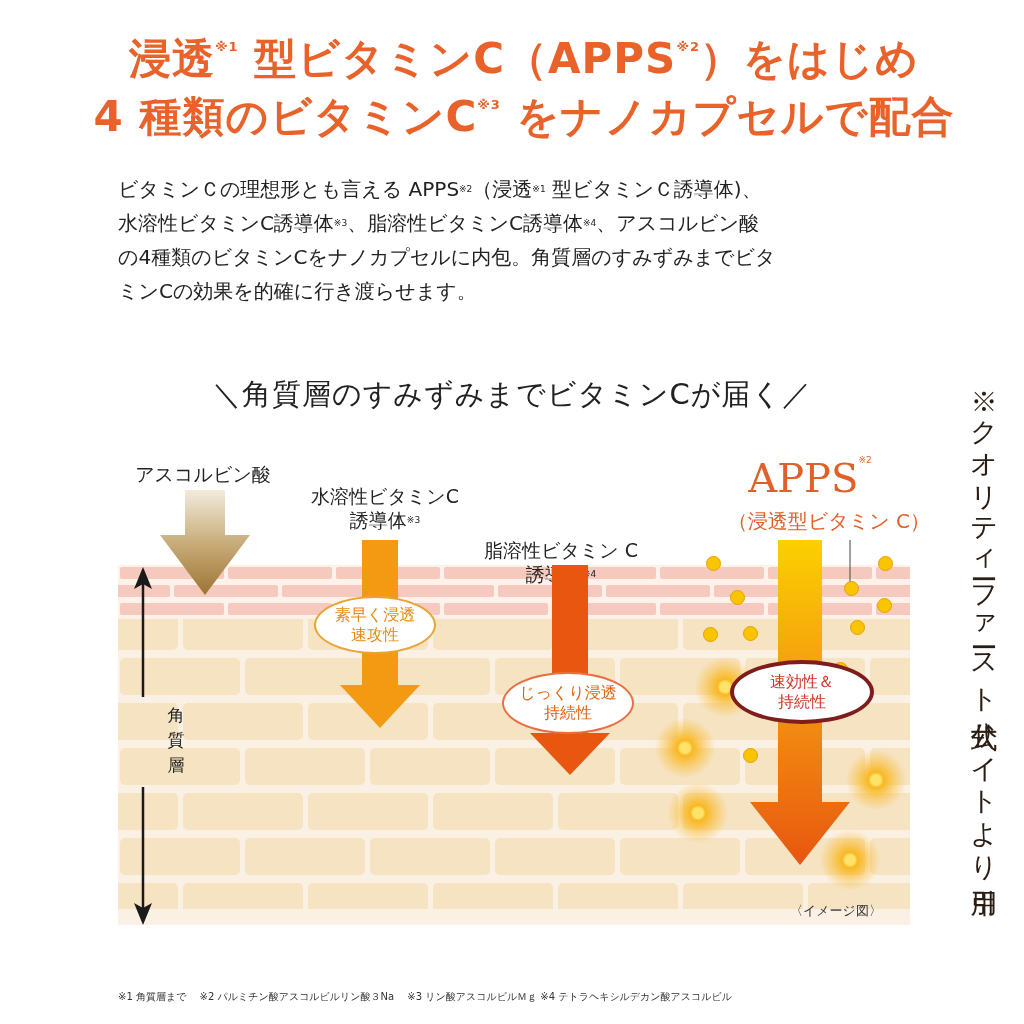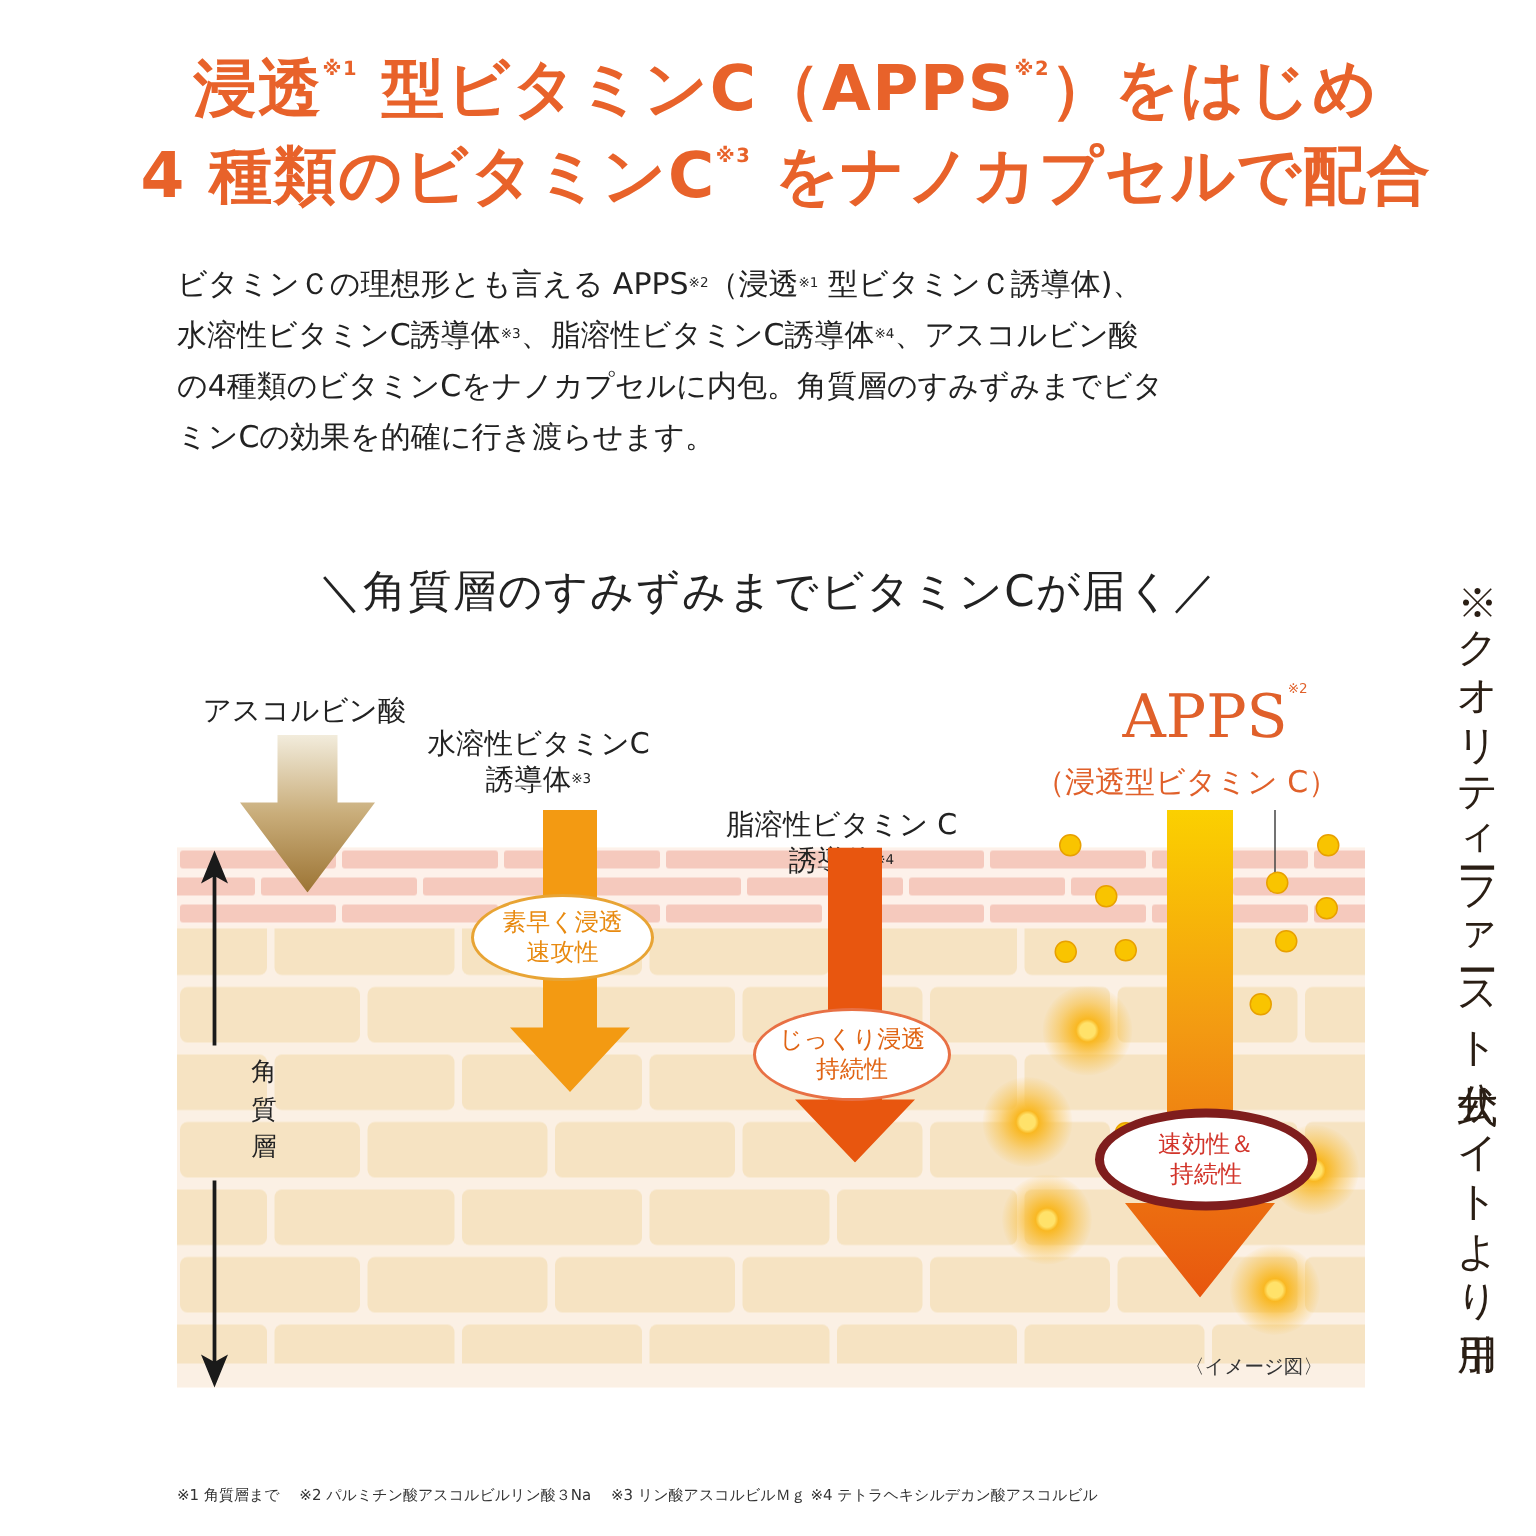--- a/index.html
+++ b/index.html
@@ -78,21 +78,21 @@
   <defs>
       <linearGradient id="gBrown" x1="0" y1="0" x2="0" y2="1">
         <stop offset="0" stop-color="#f2ecdc"></stop>
         <stop offset="0.5" stop-color="#c9ad7a"></stop>
         <stop offset="1" stop-color="#9c7434"></stop>
       </linearGradient>
     </defs>
   <polygon points="25,0 65,0 65,45 90,45 45,105 0,45 25,45" fill="url(#gBrown)"></polygon>
 </svg>
 
-<div class="abs label" style="left:274px;top:484px;width:170px;">
+<div class="abs label" style="left:300px;top:484px;width:170px;">
   <div>水溶性ビタミンC</div>
   <div><span>誘導体</span><sup>※3</sup></div>
 </div>
 <svg class="abs" style="left:340px;top:540px;" width="80" height="190">
   <polygon points="22,0 58,0 58,145 80,145 40,188 0,145 22,145" fill="#f39a12"></polygon>
 </svg>
 <div class="abs bubble" style="left:314px;top:596px;width:118px;height:54px;border:2px solid #e8a434;color:#e88a10;">
   <div>素早く浸透</div>
   <div>速攻性</div>
 </div>
@@ -105,21 +105,21 @@
   <polygon points="22,0 58,0 58,168 80,168 40,210 0,168 22,168" fill="#e8560f"></polygon>
 </svg>
 <div class="abs bubble" style="left:502px;top:672px;width:128px;height:58px;border:2px solid #e87044;color:#e06414;">
   <div>じっくり浸透</div>
   <div>持続性</div>
 </div>
 
 <div class="abs" style="left:720px;top:455px;width:180px;text-align:center;font-family:'DejaVu Serif','Liberation Serif',serif;font-size:40px;color:#e0602a;">
   <span>APPS</span><sup style="font-size:9px;vertical-align:top;font-family:'DejaVu Sans',sans-serif;">※2</sup>
 </div>
-<div class="abs" style="left:690px;top:508px;width:240px;text-align:left;font-size:20px;color:#e0602a;">（浸透型ビタミン C）</div>
+<div class="abs" style="left:690px;top:508px;width:240px;text-align:right;font-size:20px;color:#e0602a;">（浸透型ビタミン C）</div>
 <svg class="abs" style="left:750px;top:540px;" width="100" height="325">
   <defs>
       <linearGradient id="gApps" x1="0" y1="0" x2="0" y2="1">
         <stop offset="0" stop-color="#fbd000"></stop>
         <stop offset="0.45" stop-color="#f39a12"></stop>
         <stop offset="1" stop-color="#e8560f"></stop>
       </linearGradient>
     </defs>
   <polygon points="28,0 72,0 72,262 100,262 50,325 0,262 28,262" fill="url(#gApps)"></polygon>
 </svg>
@@ -136,21 +136,21 @@
 <div class="abs dot" style="left:877px;top:598px;"></div>
 <div class="abs dot" style="left:850px;top:620px;"></div>
 <div class="abs dot" style="left:833px;top:662px;"></div>
 <div class="abs dot" style="left:743px;top:748px;"></div>
 <div class="abs glow" style="left:695px;top:657px;"></div>
 <div class="abs glow" style="left:655px;top:718px;"></div>
 <div class="abs glow" style="left:668px;top:783px;"></div>
 <div class="abs glow" style="left:846px;top:750px;"></div>
 <div class="abs glow" style="left:820px;top:830px;"></div>
 
-<div class="abs bubble" style="left:730px;top:739px;width:136px;height:56px;border:6px solid #7f1d1d;color:#d2342a;">
+<div class="abs bubble" style="left:730px;top:660px;width:136px;height:56px;border:4px solid #7f1d1d;color:#d2342a;">
   <div>速効性＆</div>
   <div>持続性</div>
 </div>
 
 <div class="abs" style="left:790px;top:902px;font-size:13px;color:#333;">〈イメージ図〉</div>
 
 <div class="abs foot">※1 角質層まで　 ※2 パルミチン酸アスコルビルリン酸３Na　 ※3 リン酸アスコルビルＭｇ ※4 テトラヘキシルデカン酸アスコルビル</div>
 
 <div class="abs vert" style="left:966px;top:372px;height:640px;">※クオリティーファースト公式サイトより引用</div>
 

